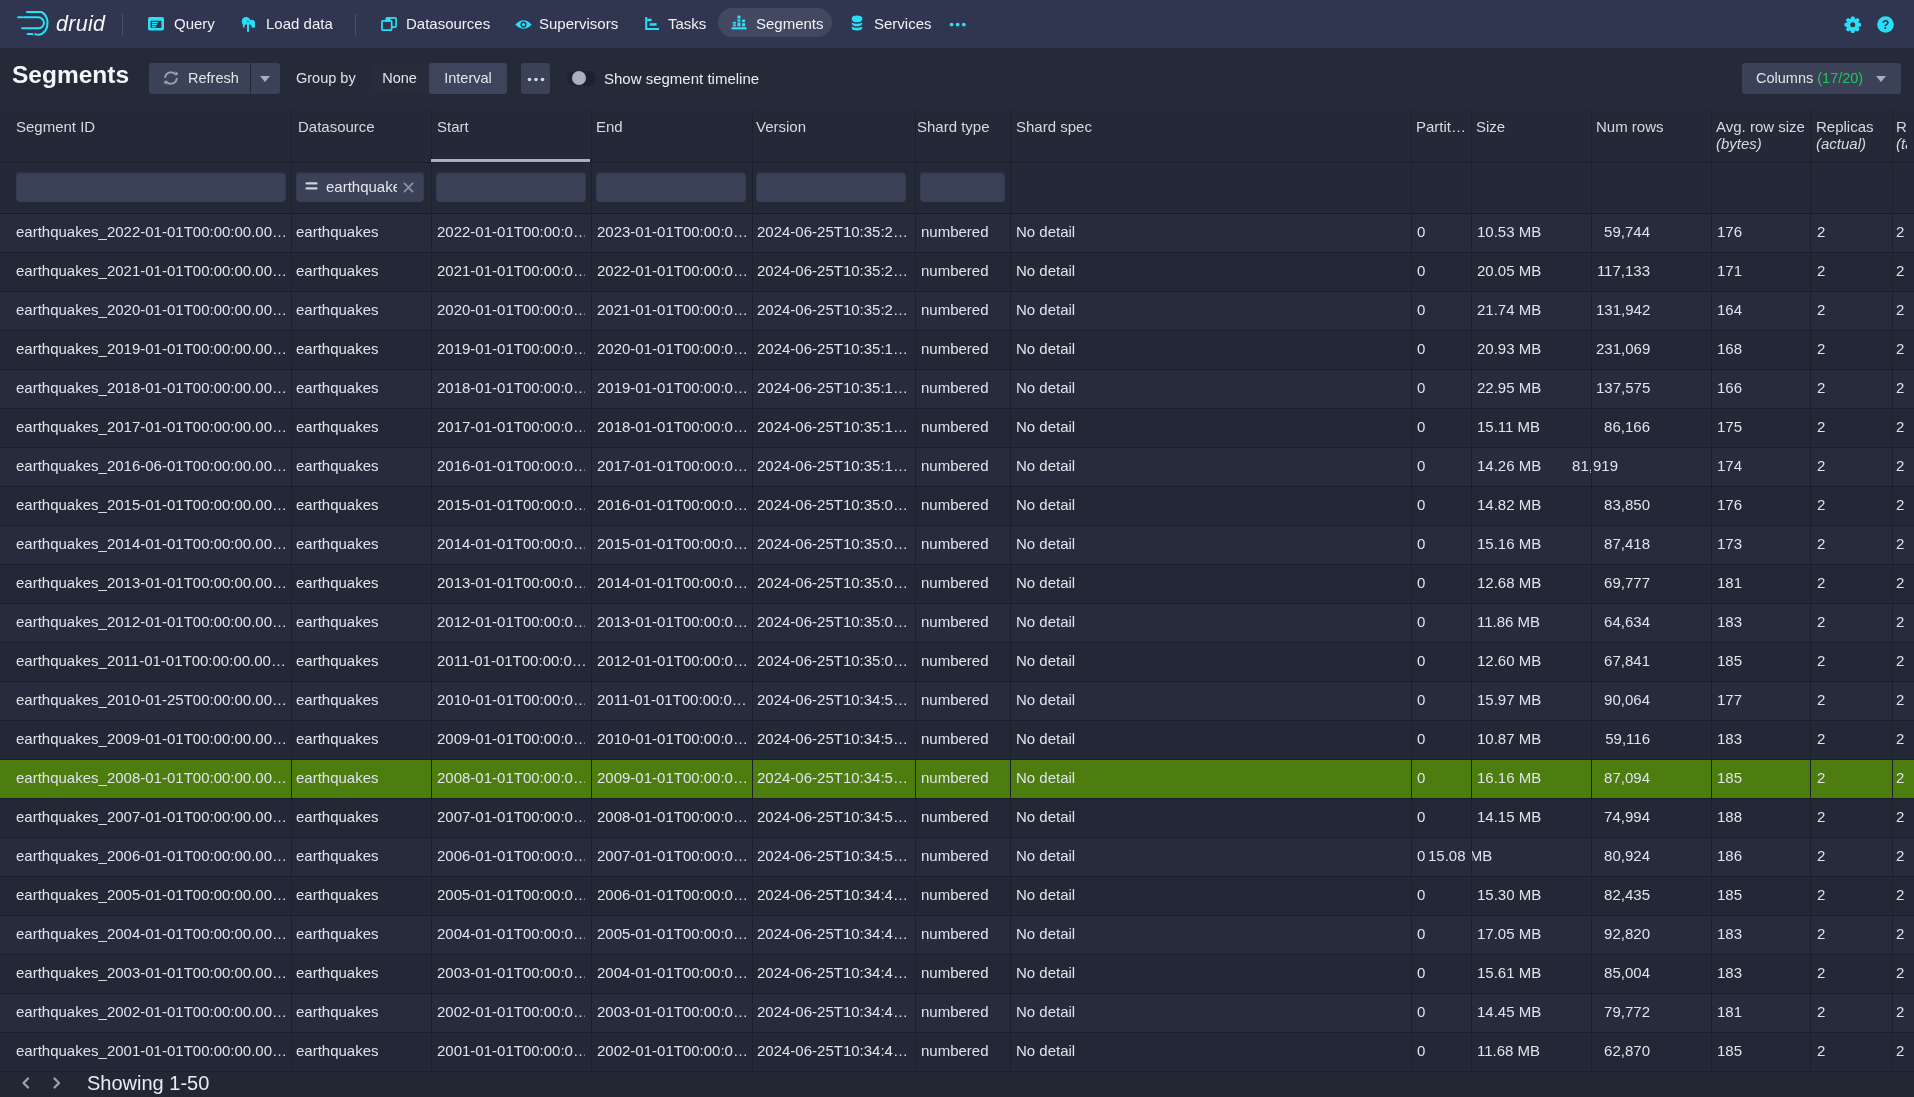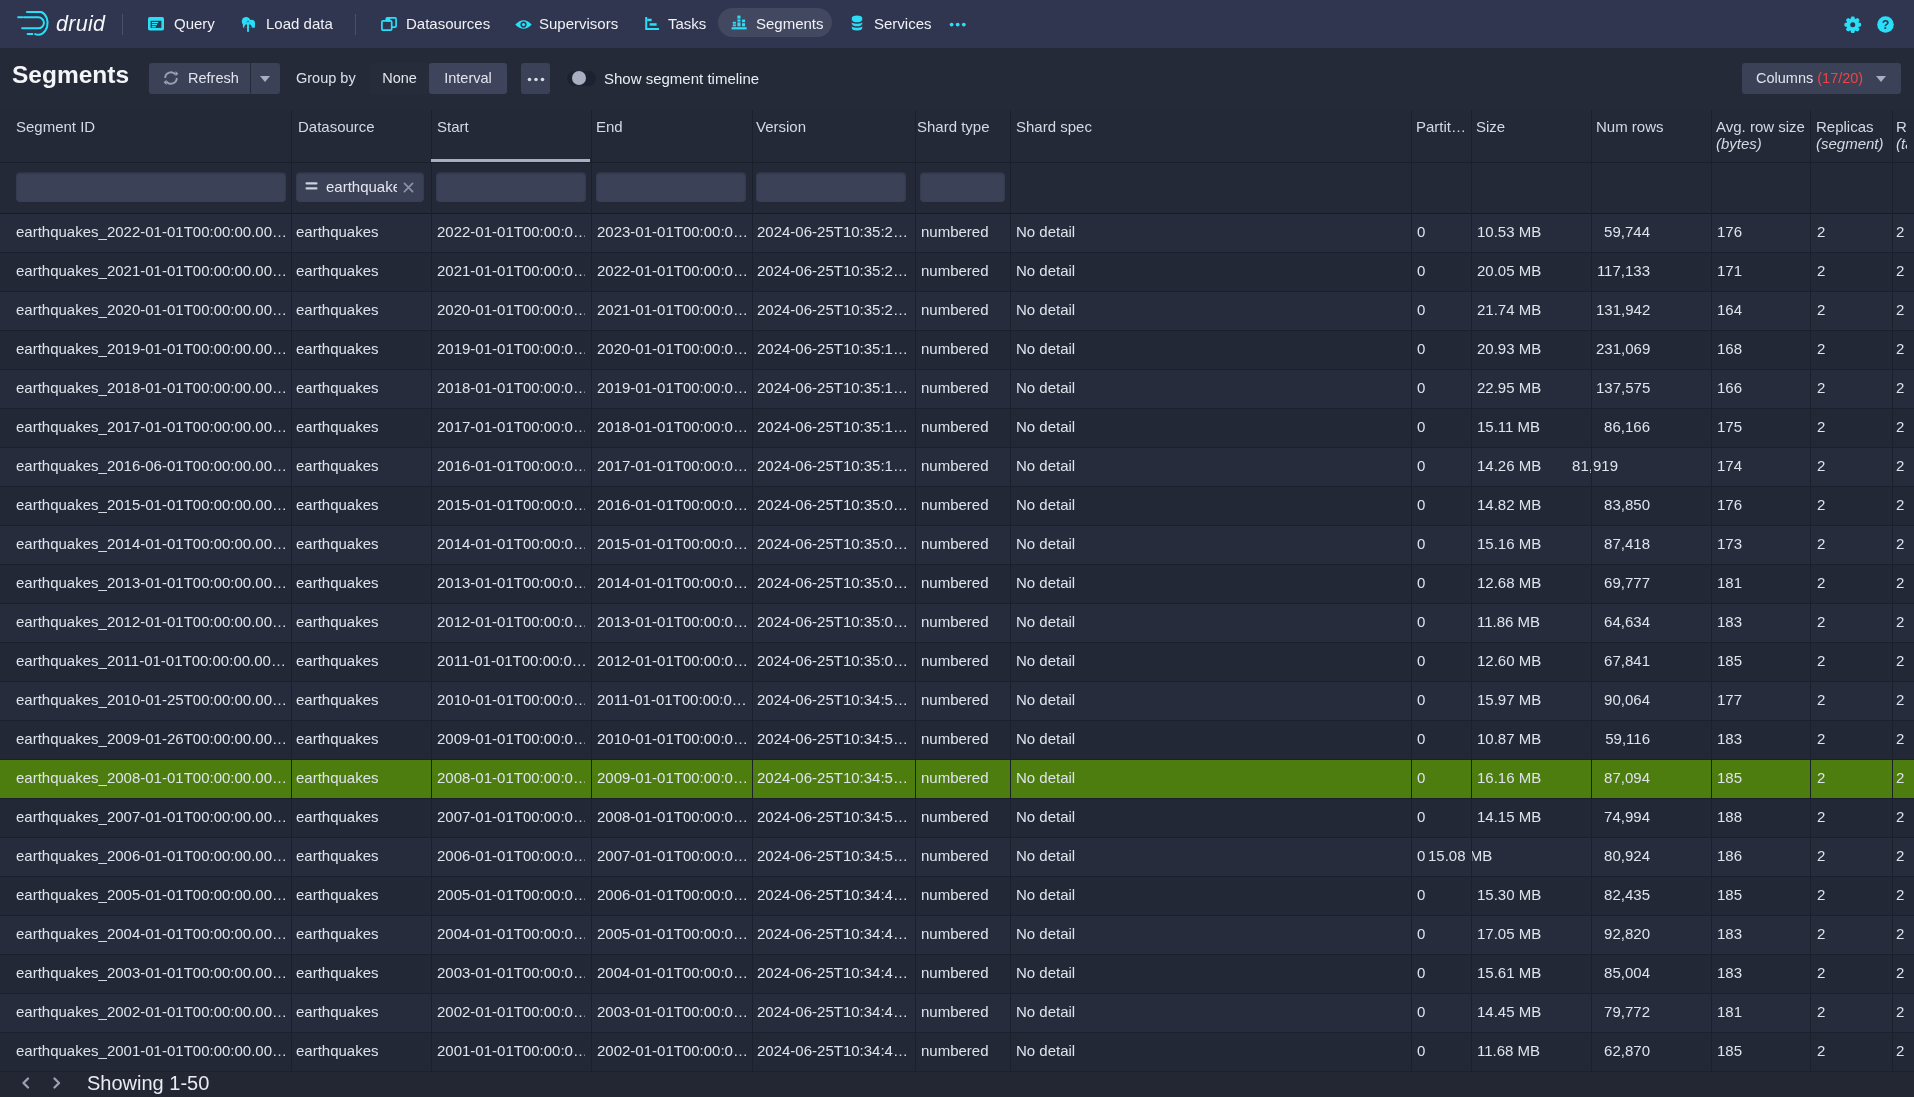--- a/index.html
+++ b/index.html
@@ -123,36 +123,36 @@
 <div class="abs btn" style="left:521px;width:29px"></div>
 <svg class="abs" style="left:527px;top:76.5px" width="18" height="5" viewBox="0 0 18 5" fill="none">
     <circle cx="2.5" cy="2.5" r="1.8" fill="#d7dbe5"></circle>
     <circle cx="9" cy="2.5" r="1.8" fill="#d7dbe5"></circle>
     <circle cx="15.5" cy="2.5" r="1.8" fill="#d7dbe5"></circle>
   </svg>
 <div class="abs" style="left:566.5px;top:71px;width:29.5px;height:14.5px;background:#1d2231;border-radius:8px"></div>
 <div class="abs" style="left:571.5px;top:71.3px;width:14px;height:14px;background:#a9afc0;border-radius:50%"></div>
 <div class="abs btntxt" style="left:604px;top:63px;line-height:31px;color:#e9ecf2;font-size:15px">Show segment timeline</div>
 <div class="abs btn" style="left:1742px;width:159px"></div>
-<div class="abs btntxt" style="left:1756px;top:63px;line-height:31px">Columns <span style="color:#ef4444">(17/20)</span></div>
+<div class="abs btntxt" style="left:1756px;top:63px;line-height:31px">Columns <span style="color:#22c55e">(17/20)</span></div>
 <svg class="abs" style="left:1876px;top:75.5px" width="10" height="6" viewBox="0 0 10 6" fill="none">
     <path d="M0 0 H10 L5.0 6 Z" fill="#a9afc0"></path>
   </svg>
 <div class="abs hcell" style="left:16px;width:270px">Segment ID</div>
 <div class="abs hcell" style="left:298px;width:128px">Datasource</div>
 <div class="abs hcell" style="left:437px;width:148px">Start</div>
 <div class="abs hcell" style="left:596px;width:150px">End</div>
 <div class="abs hcell" style="left:756px;width:153px">Version</div>
 <div class="abs hcell" style="left:917px;width:88px">Shard type</div>
 <div class="abs hcell" style="left:1016px;width:388px">Shard spec</div>
 <div class="abs hcell" style="left:1416px;width:50px">Partit…</div>
 <div class="abs hcell" style="left:1476px;width:110px">Size</div>
 <div class="abs hcell" style="left:1596px;width:109px">Num rows</div>
 <div class="abs hcell" style="left:1716px;width:89px">Avg. row size<br><span class="hit">(bytes)</span></div>
-<div class="abs hcell" style="left:1816px;width:70px">Replicas<br><span class="hit">(segment)</span></div>
+<div class="abs hcell" style="left:1816px;width:70px">Replicas<br><span class="hit">(actual)</span></div>
 <div class="abs hcell" style="left:1896px;width:11px">Replication factor<br><span class="hit">(target)</span></div>
 <div class="abs" style="left:431px;top:158.5px;width:159px;height:3px;background:#a9aec1;z-index:4"></div>
 <div class="abs" style="left:0;top:162px;width:1914px;height:1px;background:#1a1f2b"></div>
 <div class="abs fin" style="left:16px;width:270px"></div>
 <div class="abs fin" style="left:296px;width:128px"></div>
 <div class="abs fin" style="left:436px;width:150px"></div>
 <div class="abs fin" style="left:596px;width:150px"></div>
 <div class="abs fin" style="left:756px;width:150px"></div>
 <div class="abs fin" style="left:920px;width:85px"></div>
 <svg class="abs" style="left:305px;top:181px" width="13" height="10" viewBox="0 0 13 10" fill="none">
@@ -354,21 +354,21 @@
 <div class="cell " style="left:921px;width:85px">numbered</div>
 <div class="cell " style="left:1016px;width:390px">No detail</div>
 <div class="cell " style="left:1417px;width:50px">0</div>
 <div class="cell " style="left:1477px;width:110px">15.97 MB</div>
 <div class="cell num" style="left:1596px;width:54px">90,064</div>
 <div class="cell " style="left:1717px;width:89px">177</div>
 <div class="cell " style="left:1817px;width:70px">2</div>
 <div class="cell " style="left:1896px;width:18px">2</div>
 </div>
 <div class="row" style="position:relative;background:#232836">
-<div class="cell " style="left:16px;width:270px">earthquakes_2009-01-26T00:00:00.00…</div>
+<div class="cell " style="left:16px;width:270px">earthquakes_2009-01-01T00:00:00.00…</div>
 <div class="cell " style="left:296px;width:130px">earthquakes</div>
 <div class="cell " style="left:437px;width:148px">2009-01-01T00:00:0…</div>
 <div class="cell " style="left:597px;width:150px">2010-01-01T00:00:0…</div>
 <div class="cell " style="left:757px;width:152px">2024-06-25T10:34:5…</div>
 <div class="cell " style="left:921px;width:85px">numbered</div>
 <div class="cell " style="left:1016px;width:390px">No detail</div>
 <div class="cell " style="left:1417px;width:50px">0</div>
 <div class="cell " style="left:1477px;width:110px">10.87 MB</div>
 <div class="cell num" style="left:1596px;width:54px">59,116</div>
 <div class="cell " style="left:1717px;width:89px">183</div>

